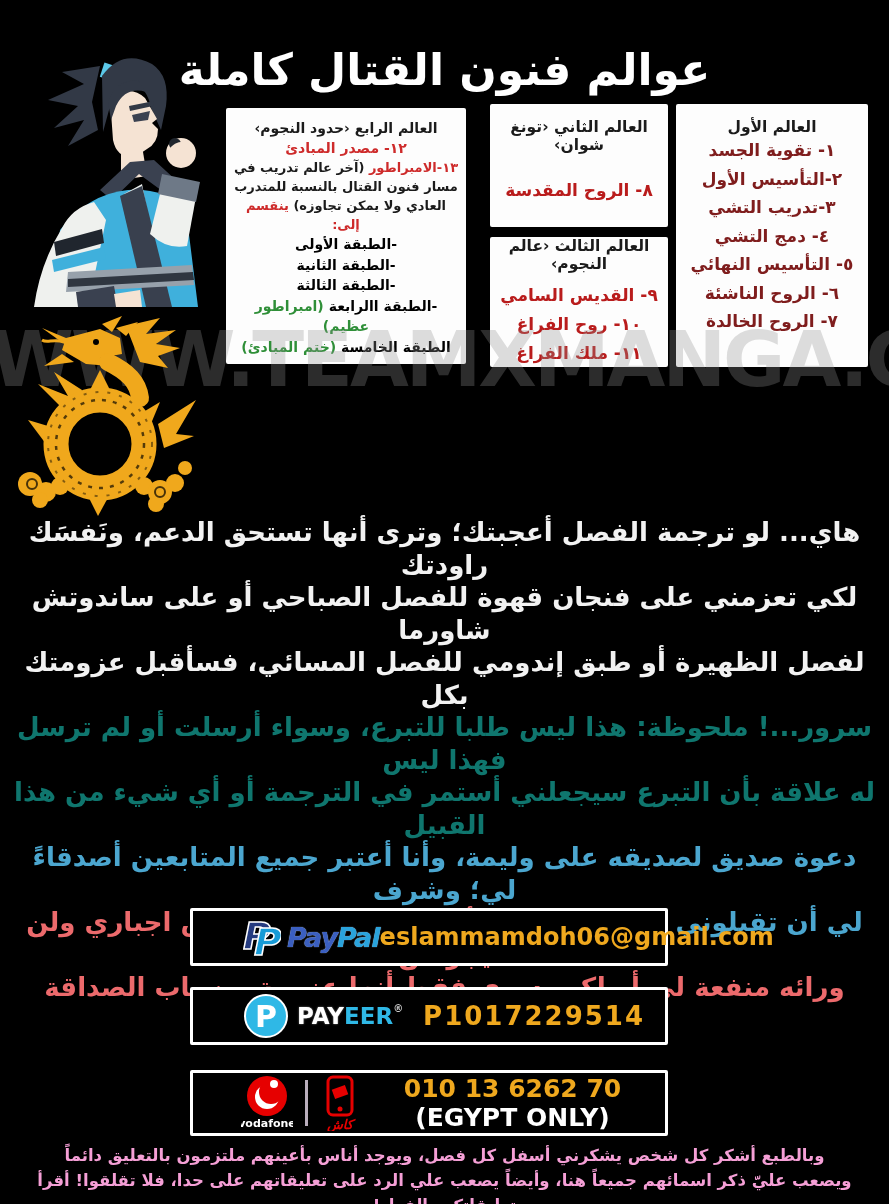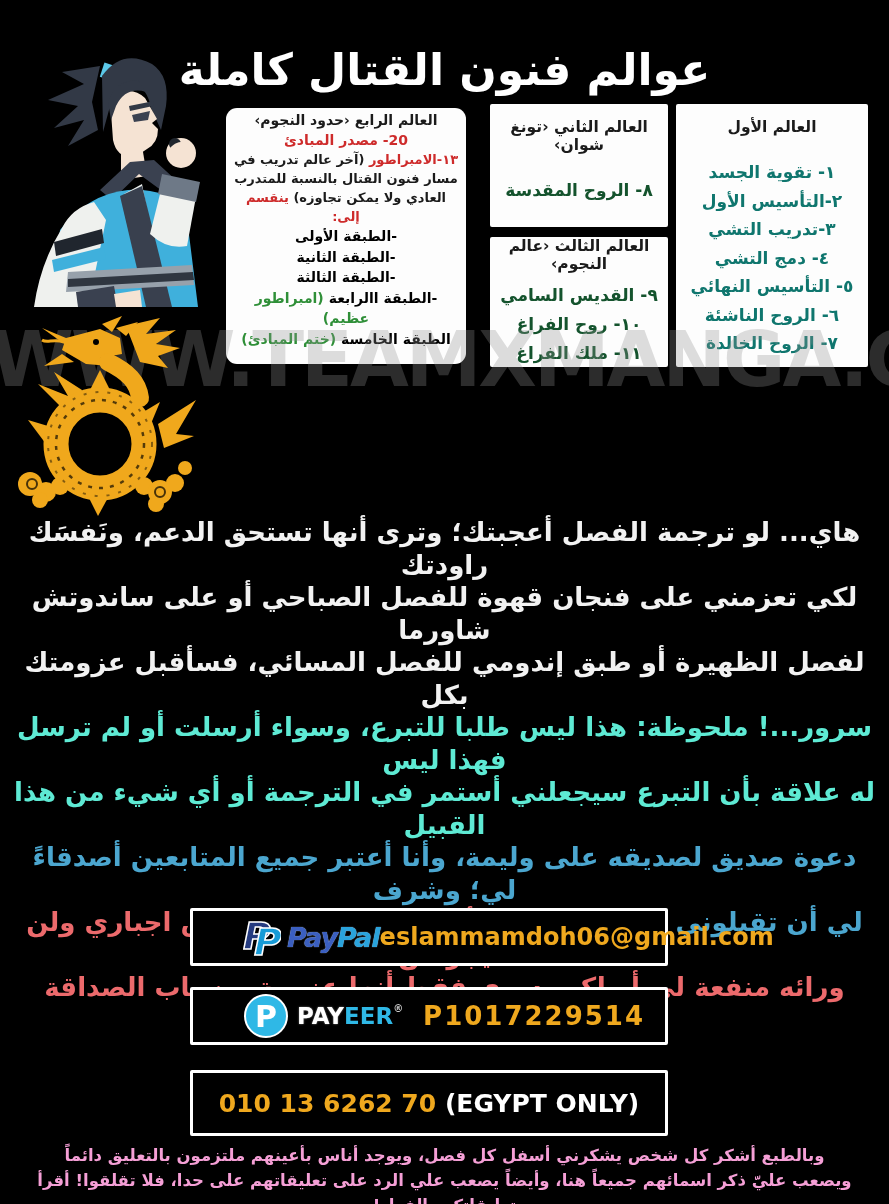--- a/index.html
+++ b/index.html
@@ -14,29 +14,29 @@
     color:#ffffff; font-size:44px; font-weight:bold; direction:rtl; z-index:2;
   }
   
   .wbox {
     position:absolute; background:#fdfdfd; z-index:1; text-align:center;
     direction:rtl; border-radius:2px;
   }
   #box1 { left:676px; top:104px; width:192px; height:263px; padding-top:14px; }
   #box2 { left:490px; top:104px; width:178px; height:123px; padding-top:14px; }
   #box3 { left:490px; top:237px; width:178px; height:130px; }
-  #box4 { left:226px; top:108px; width:240px; height:256px; padding:4px 6px 0 6px;border-radius:11px; }
+  #box4 { left:226px; top:108px; width:240px; height:256px; padding:12px 6px 0 6px; }
   .wbox-title { font-size:15.5px; font-weight:bold; color:#1b1b1b; }
-  #box1 .wbox-title { margin-bottom:22px; }
+  #box1 .wbox-title { }
   #box2 .wbox-title { margin-bottom:22px; }
   #box3 .wbox-title { margin-bottom:8px; }
   #box4 .wbox-title { font-size:14px; margin-bottom:2px; }
   .w-item { font-size:17px; font-weight:bold; line-height:28.5px; }
-  .steel .w-item { color:#0f766e; }
-  .royal .w-item { color:#14532d; line-height:29px; }
+  .steel .w-item { color:#7f1d1d; }
+  .royal .w-item { color:#b91c1c; line-height:29px; }
   .b4-red { color:#ce2b2b; }
   .b4-black { color:#1b1b1b; }
   .b4-intro { font-size:13px; font-weight:bold; line-height:19px; }
   .b4-line12 { font-size:14px; font-weight:bold; line-height:20px; color:#ce2b2b; }
   .tier { font-size:14px; font-weight:bold; line-height:20.5px; }
   .tier .t-blue { color:#000000; }
   .tier .t-green { color:#2f8f38; }
   
   .watermark {
     position:absolute; top:318px; left:-10px; z-index:5; white-space:nowrap;
@@ -46,21 +46,21 @@
   
   .character { position:absolute; left:18px; top:22px; z-index:1; }
   .dragon { position:absolute; left:8px; top:316px; z-index:6; }
   
   .support {
     position:absolute; top:516px; left:10px; right:10px; z-index:2;
     direction:rtl; text-align:center; font-weight:bold;
     font-size:26px; line-height:32.5px;
   }
   .s-white { color:#f2f2f2; }
-  .s-orange { color:#5eead4; }
+  .s-orange { color:#0f766e; }
   .s-blue { color:#4ba6cf; }
   .s-salmon { color:#ec6a6c; }
   
   .methods-heading {
     position:absolute; top:812px; left:0; right:0; text-align:center;
     color:#ffffff; font-size:57px; font-weight:bold; direction:rtl; z-index:2;
   }
   
   .pay-box {
     position:absolute; left:190px; width:478px; background:#000;
@@ -164,21 +164,21 @@
 
   <div class="wbox royal" id="box3">
     <div class="wbox-title">العالم الثالث ‹عالم النجوم›</div>
     <div class="w-item">٩-  القديس السامي</div>
     <div class="w-item">١٠- روح الفراغ</div>
     <div class="w-item">١١- ملك الفراغ</div>
   </div>
 
   <div class="wbox" id="box4">
     <div class="wbox-title">العالم الرابع ‹حدود النجوم›</div>
-    <div class="b4-line12">20- مصدر المبادئ</div>
+    <div class="b4-line12">١٢- مصدر المبادئ</div>
     <div class="b4-intro"><span class="b4-red">١٣-الامبراطور </span><span class="b4-black">(آخر عالم تدريب في مسار فنون القتال بالنسبة للمتدرب العادي ولا يمكن تجاوزه) </span><span class="b4-red">ينقسم إلى:</span></div>
     <div class="tier"><span class="t-blue">-الطبقة الأولى</span><span class="t-green"></span></div>
     <div class="tier"><span class="t-blue">-الطبقة الثانية</span><span class="t-green"></span></div>
     <div class="tier"><span class="t-blue">-الطبقة الثالثة</span><span class="t-green"></span></div>
     <div class="tier"><span class="t-blue">-الطبقة االرابعة </span><span class="t-green">(امبراطور عظيم)</span></div>
     <div class="tier"><span class="t-blue">الطبقة الخامسة </span><span class="t-green">(ختم المبادئ)</span></div>
   </div>
 
   <div class="watermark">WWW.TEAMXMANGA.COM</div>
 
@@ -258,20 +258,36 @@
       <svg width="46" height="46" viewBox="0 0 46 46">
         <circle cx="23" cy="23" r="21" fill="#2fb8e6" stroke="#ffffff" stroke-width="2"></circle>
         <text x="23" y="34" text-anchor="middle" font-size="30" font-weight="bold" fill="#ffffff" font-family="DejaVu Sans, sans-serif">P</text>
       </svg>
       <span class="payeer-word"><span class="pe-pay">PAY</span><span class="pe-eer">EER</span><span class="pe-reg">®</span></span>
     </div>
     <div class="pay-value">P1017229514</div>
   </div>
 
   <div class="pay-box" id="vodafone-box">
+    <div class="pay-brand" style="margin-left:48px;">
+      <svg width="52" height="56" viewBox="0 0 52 56">
+        <circle cx="26" cy="21" r="20" fill="#e60000"></circle>
+        <circle cx="26" cy="22" r="12" fill="#ffffff"></circle>
+        <circle cx="30" cy="17" r="12" fill="#e60000"></circle>
+        <circle cx="33" cy="9" r="4" fill="#ffffff"></circle>
+        <text x="26" y="52" text-anchor="middle" font-size="11" font-weight="bold" fill="#ffffff" font-family="DejaVu Sans, sans-serif">vodafone</text>
+      </svg>
+      <div class="v-divider"></div>
+      <svg width="40" height="56" viewBox="0 0 40 56">
+        <rect x="8" y="2" width="24" height="38" rx="5" fill="none" stroke="#e60000" stroke-width="3"></rect>
+        <rect x="13" y="12" width="14" height="10" fill="#e60000" transform="rotate(-20 20 17)"></rect>
+        <circle cx="20" cy="34" r="2.5" fill="#e60000"></circle>
+        <text x="20" y="54" text-anchor="middle" font-size="13" font-weight="bold" font-style="italic" fill="#e60000" font-family="DejaVu Sans, sans-serif">كاش</text>
+      </svg>
+    </div>
     <div class="pay-value"><span>010 13 6262 70</span> <span class="vd-note">(EGYPT ONLY)</span></div>
   </div>
 
   <div class="footer">
     <div>وبالطبع أشكر كل شخص يشكرني أسفل كل فصل، ويوجد أناس بأعينهم ملتزمون بالتعليق دائماً</div>
     <div>ويصعب عليّ ذكر اسمائهم جميعاً هنا، وأيضاً يصعب علي الرد على تعليقاتهم على حدا، فلا تقلقوا! أقرأ تعليقاتكم بالفعل!</div>
   </div>
 
 </div>
 

